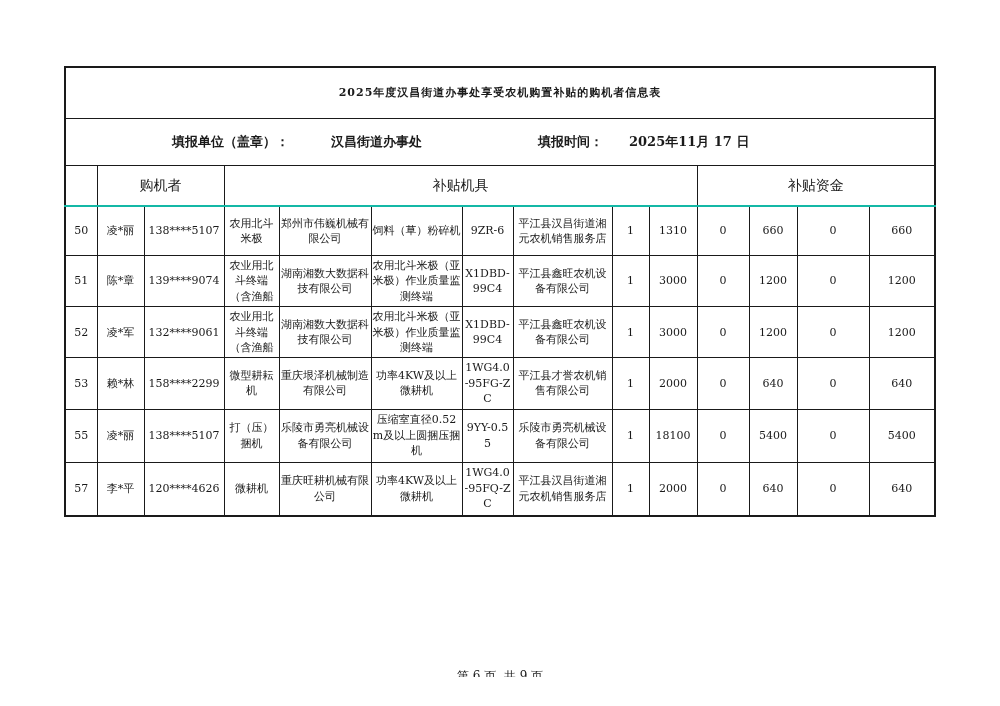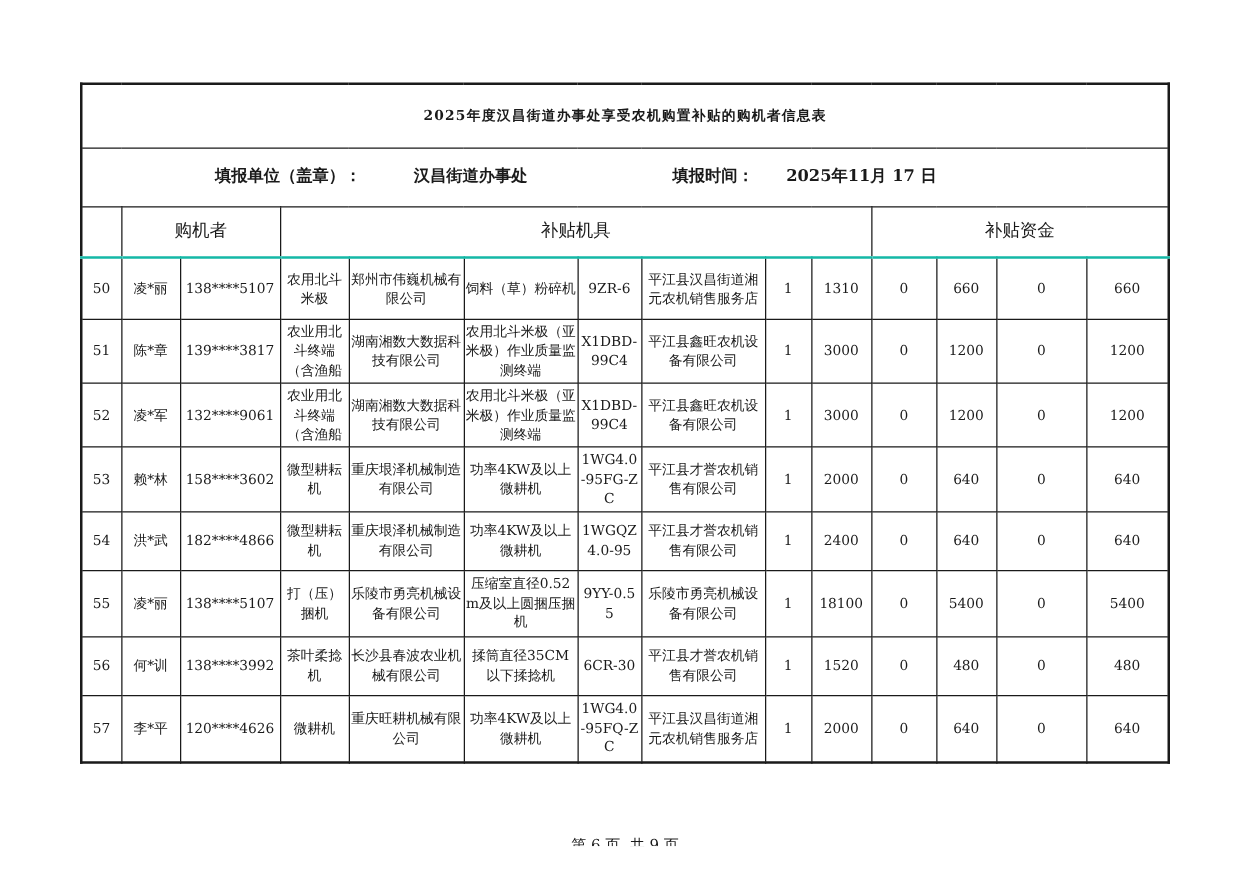--- a/index.html
+++ b/index.html
@@ -139,21 +139,21 @@
       <td>1310</td>
       <td>0</td>
       <td>660</td>
       <td>0</td>
       <td>660</td>
     </tr>
 
     <tr class="r2">
       <td>51</td>
       <td>陈*章</td>
-      <td>139****3817</td>
+      <td>139****9074</td>
       <td>农业用北斗终端（含渔船</td>
       <td>湖南湘数大数据科技有限公司</td>
       <td>农用北斗米极（亚米极）作业质量监测终端</td>
       <td>X1DBD-99C4</td>
       <td>平江县鑫旺农机设备有限公司</td>
       <td>1</td>
       <td>3000</td>
       <td>0</td>
       <td>1200</td>
       <td>0</td>
@@ -173,84 +173,52 @@
       <td>3000</td>
       <td>0</td>
       <td>1200</td>
       <td>0</td>
       <td>1200</td>
     </tr>
 
     <tr class="r4">
       <td>53</td>
       <td>赖*林</td>
-      <td>158****3602</td>
+      <td>158****2299</td>
       <td>微型耕耘机</td>
       <td>重庆垠泽机械制造有限公司</td>
       <td>功率4KW及以上微耕机</td>
       <td>1WG4.0-95FG-ZC</td>
       <td>平江县才誉农机销售有限公司</td>
       <td>1</td>
       <td>2000</td>
       <td>0</td>
       <td>640</td>
       <td>0</td>
       <td>640</td>
     </tr>
 
-    <tr class="r5">
-      <td>54</td>
-      <td>洪*武</td>
-      <td>182****4866</td>
-      <td>微型耕耘机</td>
-      <td>重庆垠泽机械制造有限公司</td>
-      <td>功率4KW及以上微耕机</td>
-      <td>1WGQZ4.0-95</td>
-      <td>平江县才誉农机销售有限公司</td>
-      <td>1</td>
-      <td>2400</td>
-      <td>0</td>
-      <td>640</td>
-      <td>0</td>
-      <td>640</td>
-    </tr>
 
     <tr class="r6">
       <td>55</td>
       <td>凌*丽</td>
       <td>138****5107</td>
       <td>打（压）捆机</td>
       <td>乐陵市勇亮机械设备有限公司</td>
       <td>压缩室直径0.52m及以上圆捆压捆机</td>
       <td>9YY-0.55</td>
       <td>乐陵市勇亮机械设备有限公司</td>
       <td>1</td>
       <td>18100</td>
       <td>0</td>
       <td>5400</td>
       <td>0</td>
       <td>5400</td>
     </tr>
 
-    <tr class="r7">
-      <td>56</td>
-      <td>何*训</td>
-      <td>138****3992</td>
-      <td>茶叶柔捻机</td>
-      <td>长沙县春波农业机械有限公司</td>
-      <td>揉筒直径35CM以下揉捻机</td>
-      <td>6CR-30</td>
-      <td>平江县才誉农机销售有限公司</td>
-      <td>1</td>
-      <td>1520</td>
-      <td>0</td>
-      <td>480</td>
-      <td>0</td>
-      <td>480</td>
-    </tr>
 
     <tr class="r8">
       <td>57</td>
       <td>李*平</td>
       <td>120****4626</td>
       <td>微耕机</td>
       <td>重庆旺耕机械有限公司</td>
       <td>功率4KW及以上微耕机</td>
       <td>1WG4.0-95FQ-ZC</td>
       <td>平江县汉昌街道湘元农机销售服务店</td>

